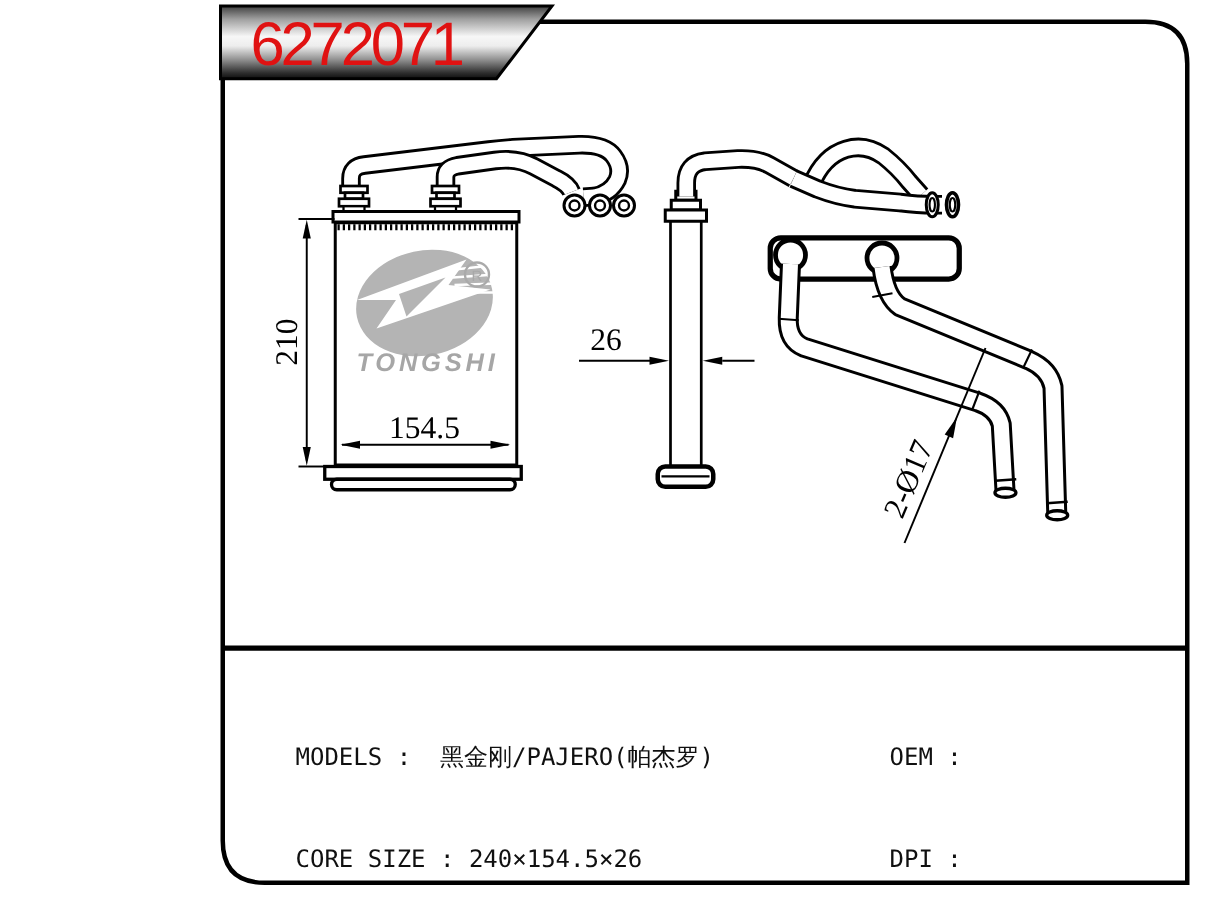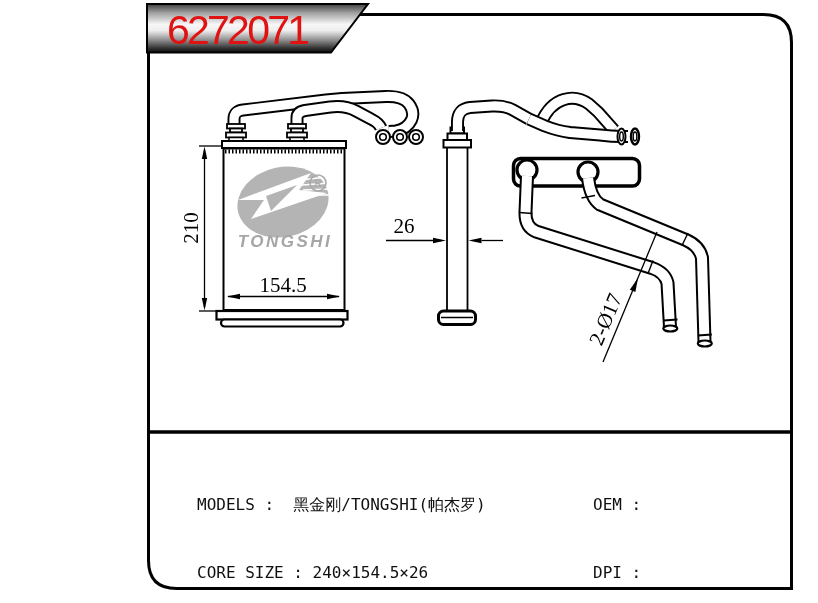--- a/index.html
+++ b/index.html
@@ -181,21 +181,21 @@
         <line class="ln" x1="603" y1="362" x2="657" y2="232"></line>
         <polygon points="638,278 635.4,292.1 629.8,289.7" fill="#000"></polygon>
         <text class="dimtxt" font-size="19" text-anchor="middle" transform="rotate(-67 612 322)" x="612" y="322">2-Ø17</text>
       </g>
     </g>
   </svg>
 
   
   <div class="specs">
     <div class="specs-left">
-      <div class="spec-line">MODELS :  黑金刚/TONGSHI(帕杰罗)</div>
+      <div class="spec-line">MODELS :  黑金刚/PAJERO(帕杰罗)</div>
       <div class="spec-line">CORE SIZE : 240×154.5×26</div>
       
       
     </div>
     <div class="specs-right">
       <div class="spec-line">OEM :</div>
       <div class="spec-line">DPI :</div>
       
     </div>
   </div>

